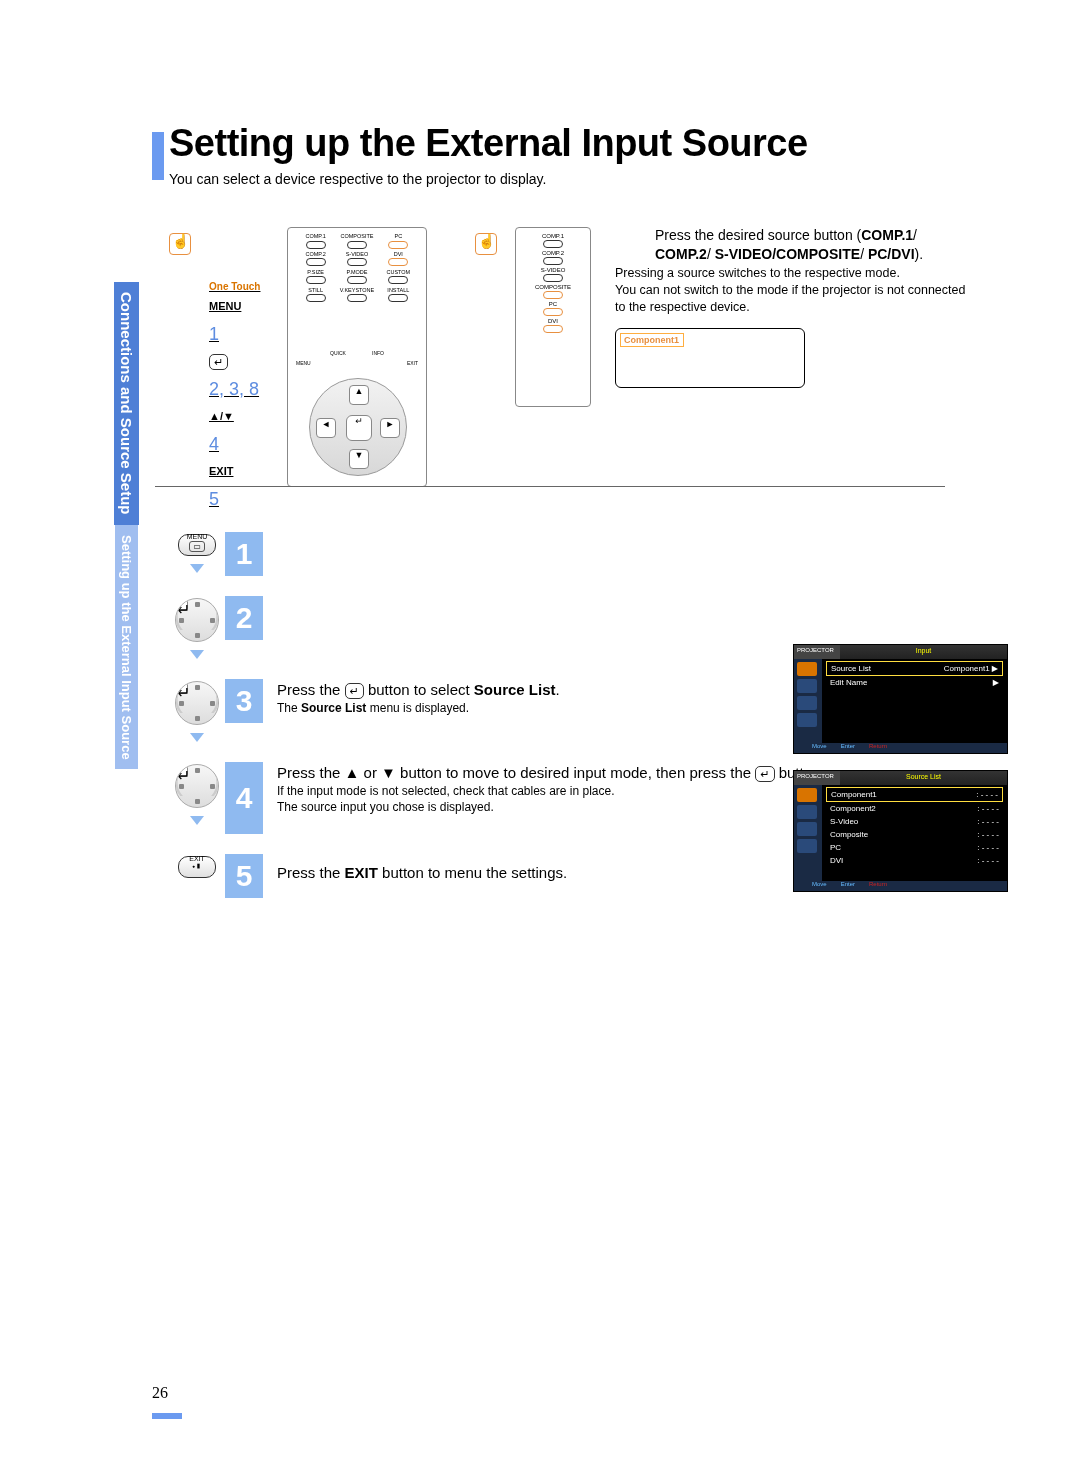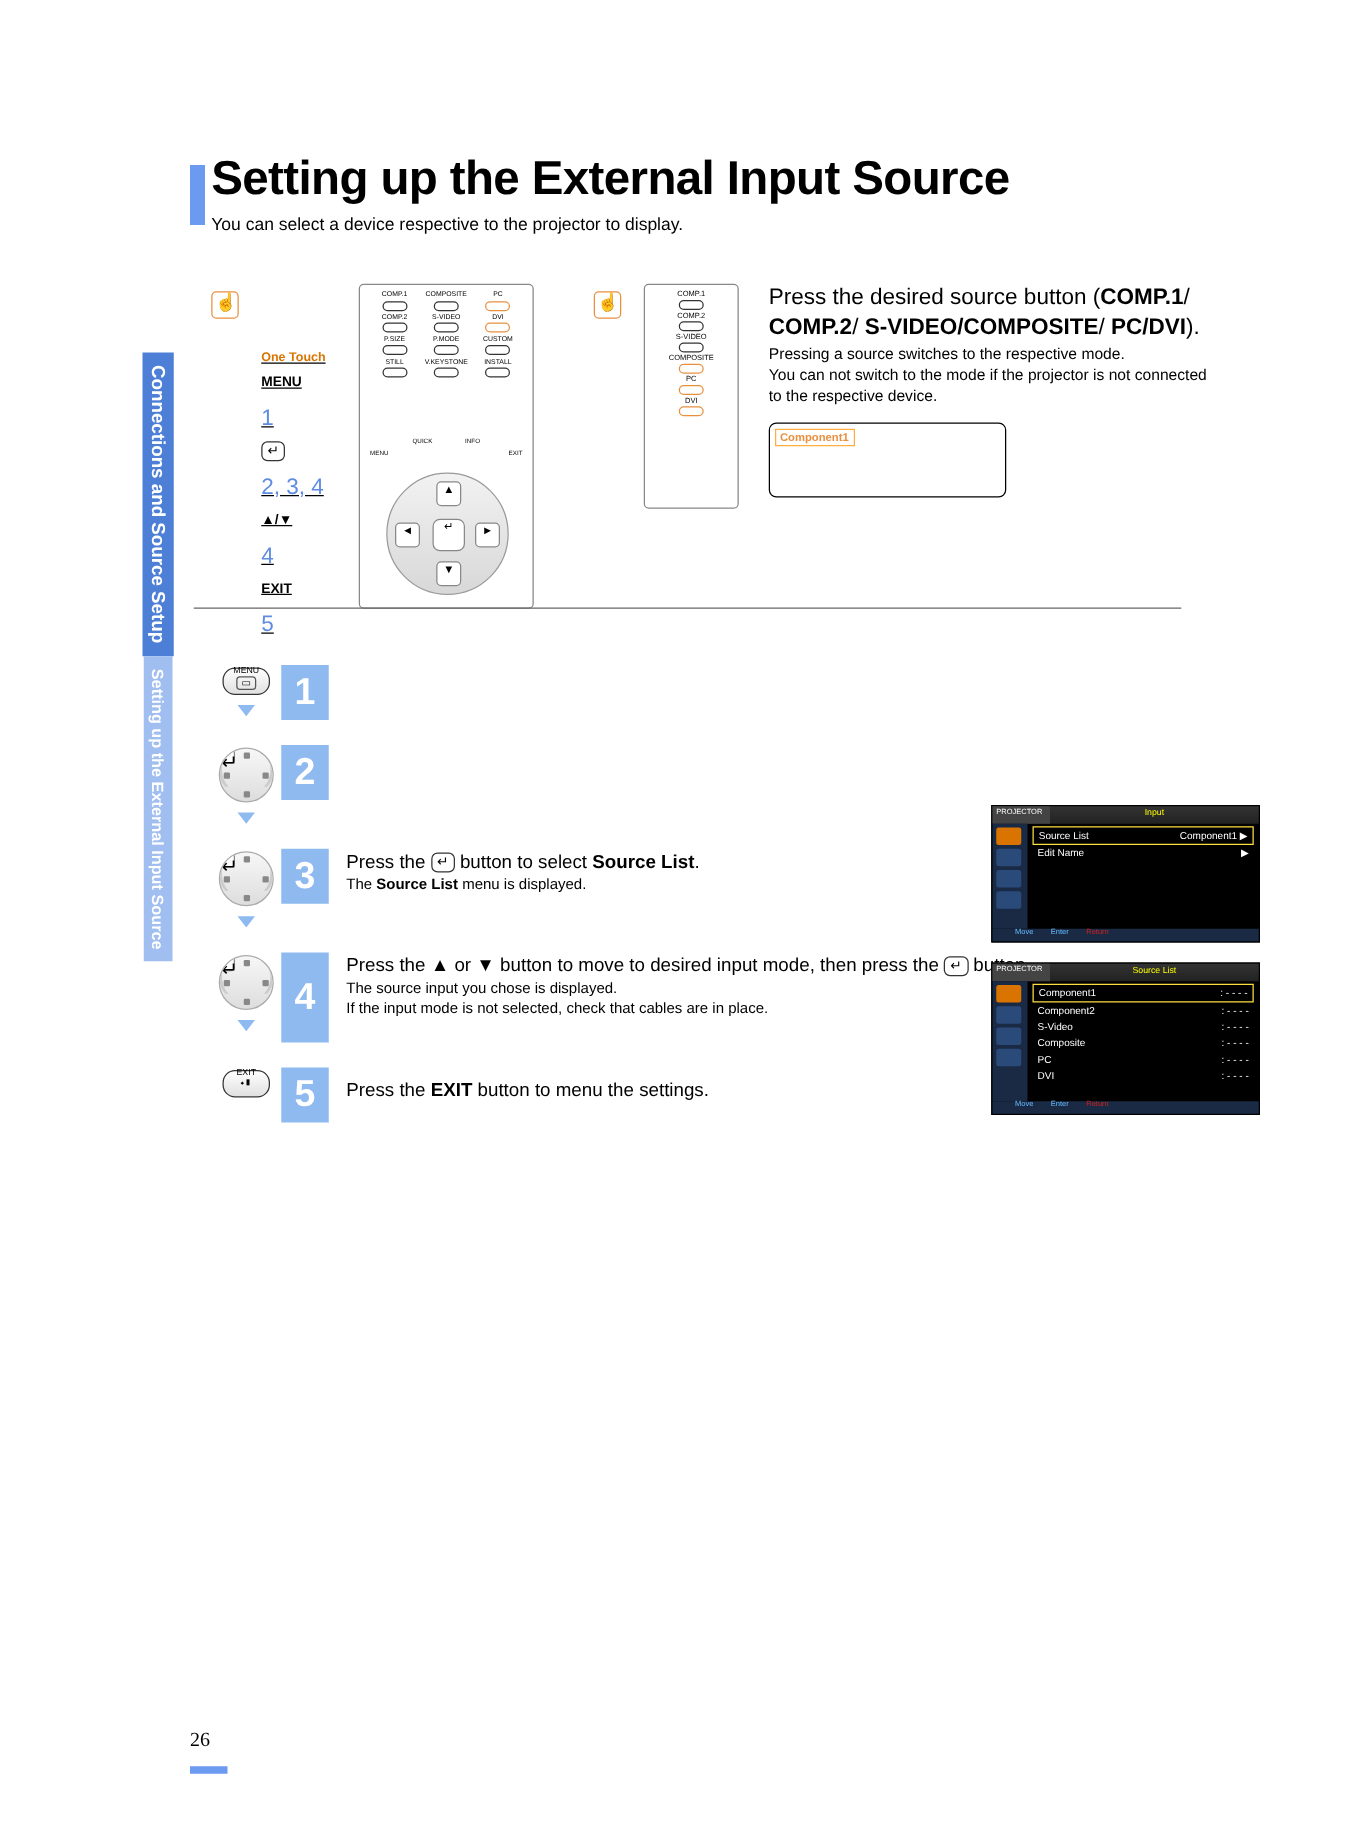--- a/index.html
+++ b/index.html
@@ -36,21 +36,21 @@
   .hand-icon::after { content: "☝"; color: #e89040; font-size: 14px; position: absolute; left: 2px; top: -1px; }
   .hand-outer { display: flex; align-items: flex-start; padding-top: 6px; }
   .pill { border: 0.7px solid #333; border-radius: 6px; height: 8px; margin: 1px auto; width: 20px; }
   .pill.o { border-color: #e89040; }
   .nav-circle { width: 98px; height: 98px; border: 1.5px solid #999; border-radius: 50%; position: absolute; left: 21px; bottom: 10px; background: linear-gradient(#f2f2f2,#d8d8d8); }
   .nav-circle .cbtn { position:absolute; width:20px; height:20px; border:1px solid #888; border-radius:4px; background:#fff; font-size:9px; text-align:center; }
   .nav-circle .up{left:39px;top:6px;} .nav-circle .down{left:39px;bottom:6px;} .nav-circle .left{left:6px;top:39px;} .nav-circle .right{right:6px;top:39px;}
   .nav-circle .mid{left:36px;top:36px;width:26px;height:26px;border-radius:6px;}
   .arcbtn { position:absolute; font-size:5px; }
   .top-right-col { flex: 1; padding-left: 6px; }
-  .trc-p1 { font-size: 18px; margin-bottom: 3px; }
+  .trc-p1 { font-size: 14px; margin-bottom: 3px; margin-left: 40px; }
   .trc-p2 { font-size: 12.5px; line-height: 1.35; }
   .component-box { margin-top: 12px; width: 190px; height: 60px; border: 1.5px solid #000; border-radius: 6px; padding: 4px; }
   .component-inner { width: 64px; font-size: 9px; font-weight: 700; color: #e89040; border: 1px solid #ffae40; background: #fff; padding: 1px 3px; }
   .steps { margin-top: 16px; margin-left: 34px; }
   .step { display: flex; align-items: flex-start; margin-bottom: 20px; }
   .step-icon-col { width: 56px; padding-top: 2px; }
   .step-icon-btn { width: 38px; height: 22px; border: 1.2px solid #333; border-radius: 10px; font-size: 7px; text-align: center; position: relative; margin: 0 auto; background: linear-gradient(#fff,#e0e0e0); }
   .step-icon-btn span { display:block; margin-top:-2px; font-size: 7px;}
   .step-nav { width: 44px; height: 44px; border: 1.2px solid #aaa; border-radius: 50%; margin: 0 auto; position: relative; background: linear-gradient(#f7f7f7,#ddd); overflow:hidden; }
   .step-nav .dot{position:absolute;width:5px;height:5px;background:#888;border-radius:1px;}
@@ -105,21 +105,21 @@
 
     <div class="hand-outer">
        <span class="hand-icon"></span>
     </div>
 
     <div class="remote-labels">
       <div class="l1">One Touch</div>
       <div class="lb">MENU</div>
       <div class="ln">1</div>
       <div class="enter-key" style="margin-left:auto;">↵</div>
-      <div class="ln">2, 3, 4</div>
+      <div class="ln">2, 3, 8</div>
       <div class="lb" style="font-size:11px;">▲/▼</div>
       <div class="ln">4</div>
       <div class="lb">EXIT</div>
       <div class="ln">5</div>
     </div>
 
     <div class="remote-box">
       <div class="rb-top">
         <div class="cell">
             <div>COMP.1</div>
@@ -289,22 +289,22 @@
             <div class="dot d"></div>
             <div class="dot l"></div>
             <div class="dot r"></div>
             <div class="c">↵</div>
           </div>
         <div class="down-tri"></div>
       </div>
       <div class="num-box" style="min-height:72px;">4</div>
       <div class="step-body">
         <span>Press the ▲ or ▼ button to move to desired input mode, then press the </span><span class="enter-key">↵</span><span> button.</span>
+        <div class="step-sub">If the input mode is not selected, check that cables are in place.</div>
         <div class="step-sub">The source input you chose is displayed.</div>
-        <div class="step-sub">If the input mode is not selected, check that cables are in place.</div>
       </div>
     </div>
 
     <div class="step">
       <div class="step-icon-col">
         <div class="step-icon-btn">
           <span>EXIT</span>
           <div style="font-size:8px;">⬩▮</div>
         </div>
       </div>

